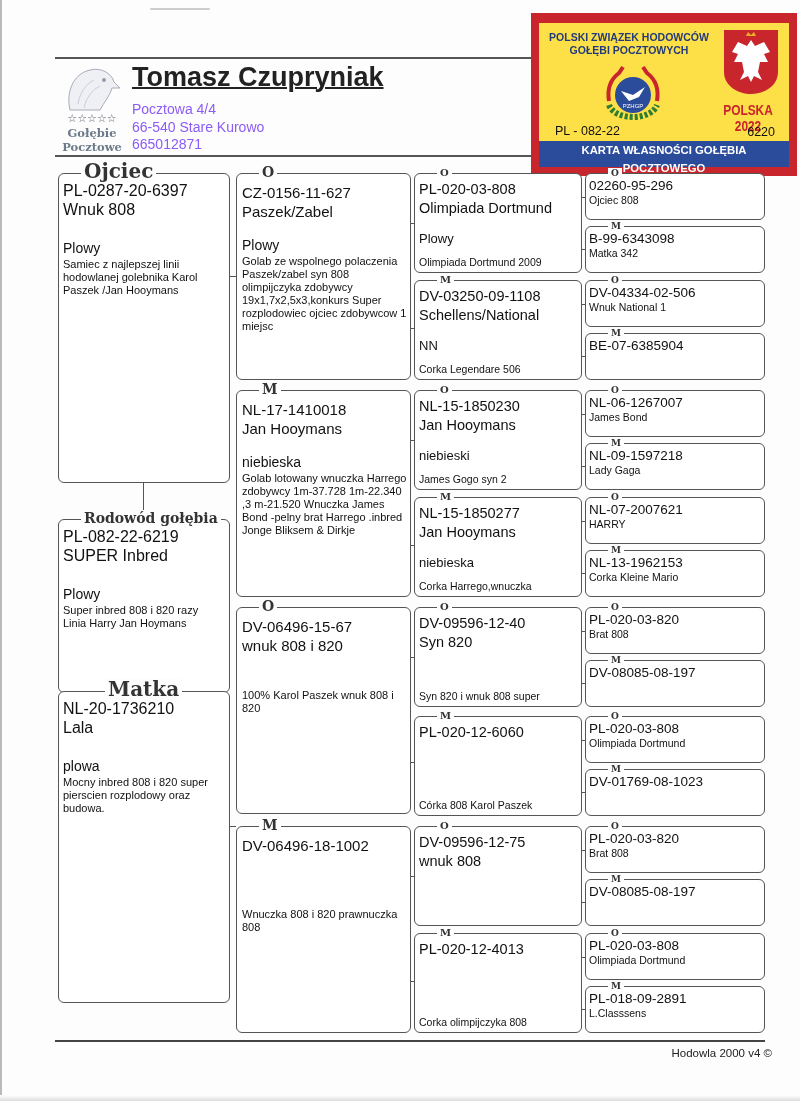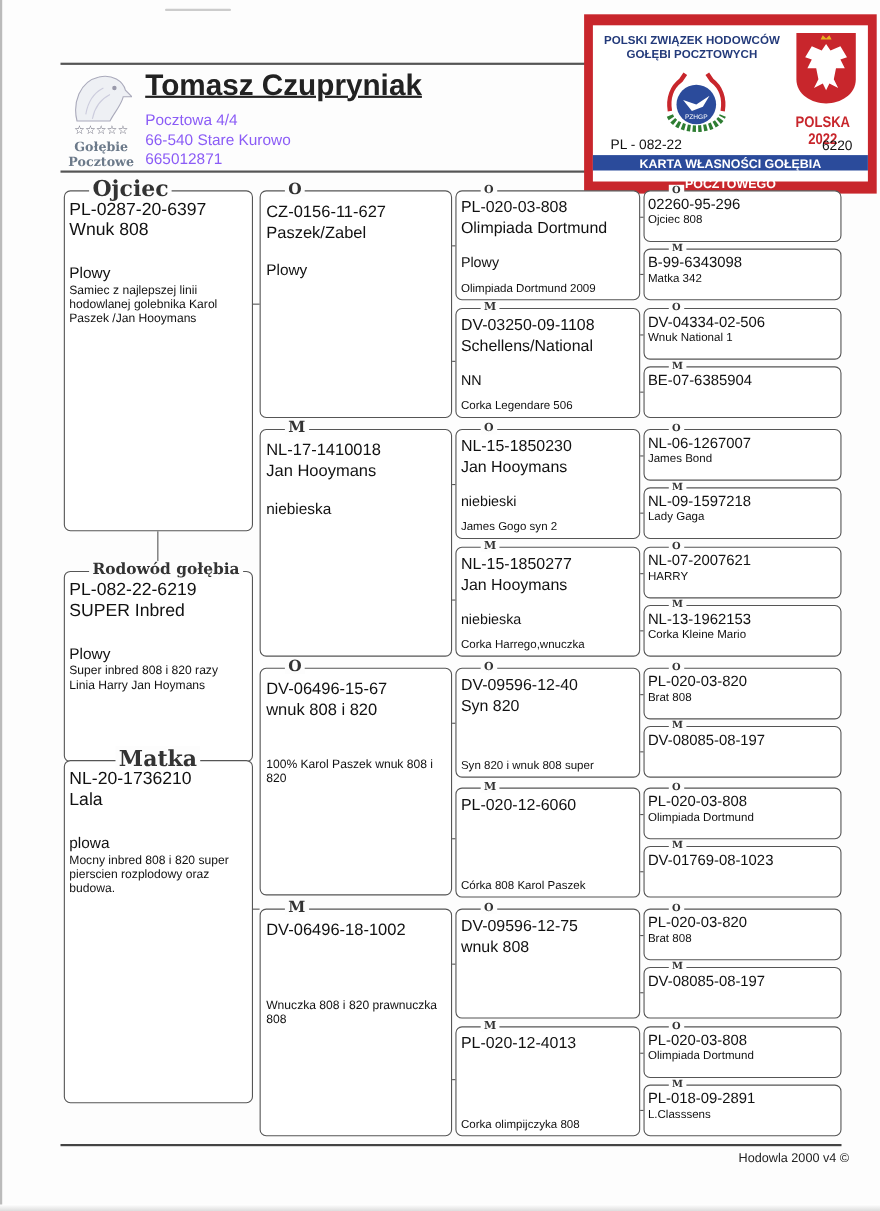--- a/index.html
+++ b/index.html
@@ -18,28 +18,28 @@
   .logo svg { position:absolute; left:6px; top:0; }
   .logo .stars { position:absolute; left:0; top:48px; width:68px; text-align:center; font-size:11px; color:#667; letter-spacing:0; }
   .logo .l1, .logo .l2 { position:absolute; left:0; width:68px; text-align:center; font-family:"DejaVu Serif", serif; font-weight:bold; font-size:11.5px; color:#6c7a8a; }
   .logo .l1 { top:62px; }
   .logo .l2 { top:76px; }
   .owner-name { position:absolute; left:132px; top:62px; font-size:27px; font-weight:bold; text-decoration:underline; text-decoration-thickness:2px; color:#222; }
   .owner-line { position:absolute; left:132px; font-size:14px; color:#8b5cf6; }
 
   
   .badge { position:absolute; left:531px; top:13px; width:266px; height:163px; background:#c8262c; }
-  .badge-inner { position:absolute; left:8px; top:10px; width:250px; height:142px; background:#ffffff; }
+  .badge-inner { position:absolute; left:8px; top:10px; width:250px; height:142px; background:#fde047; }
   .badge-org { position:absolute; left:10px; top:8px; width:160px; text-align:center; font-size:10.5px; font-weight:bold; color:#233a7a; line-height:13px; }
   .badge-emblem { position:absolute; left:62px; top:38px; width:64px; height:68px; }
   .badge-eagle { position:absolute; left:183px; top:5px; width:58px; height:68px; }
   .badge-year { position:absolute; left:168px; top:79px; width:82px; text-align:center; font-family:"Liberation Sans", sans-serif; font-weight:bold; font-size:14px; color:#c8262c; transform:scaleX(0.85); }
   .badge-ring { position:absolute; left:16px; top:101px; font-size:12.5px; color:#111; }
   .badge-num { position:absolute; right:14px; top:102px; font-size:12.5px; color:#111; }
-  .badge-bar { position:absolute; left:0; top:118px; width:250px; height:14px; background:#2b4b9b; color:#fff; font-size:11.3px; font-weight:bold; text-align:center; line-height:18px; }
+  .badge-bar { position:absolute; left:0; top:118px; width:250px; height:26px; background:#2b4b9b; color:#fff; font-size:11.3px; font-weight:bold; text-align:center; line-height:18px; }
 
   
   .card { position:absolute; box-sizing:border-box; border:1.3px solid #555; border-radius:6px; background:#fff; }
   .card .tag {
     position:absolute; top:-9px; background:#fdfdfd; font-family:"DejaVu Serif", serif; font-weight:bold; color:#333;
     padding:0 3px; line-height:14px;
   }
   .card .ring, .card .name { display:block; white-space:nowrap; }
   .c1 .tag { font-size:20px; top:-14px; line-height:22px; color:#333; }
   .c1 .tag.small { font-size:14px; top:-10px; line-height:16px; }
@@ -141,26 +141,28 @@
   <span class="color">plowa</span>
   <span class="desc">Mocny inbred 808 i 820 super pierscien rozplodowy oraz budowa.</span>
 </div>
 
 <div id="gen2">
     <div class="card c2" style="left: 236px; top: 173px; width: 175px; height: 207px;">
       <span class="tag">O</span>
       <span class="ring">CZ-0156-11-627</span>
       <span class="name">Paszek/Zabel</span>
       <span class="color">Plowy</span>
+      <span class="desc">Golab ze wspolnego polaczenia Paszek/zabel syn 808 olimpijczyka zdobywcy 19x1,7x2,5x3,konkurs Super rozplodowiec ojciec zdobywcow 1 miejsc</span>
     </div>
     <div class="card c2" style="left: 236px; top: 390px; width: 175px; height: 207px;">
       <span class="tag">M</span>
       <span class="ring">NL-17-1410018</span>
       <span class="name">Jan Hooymans</span>
       <span class="color">niebieska</span>
+      <span class="desc">Golab lotowany wnuczka Harrego zdobywcy 1m-37.728 1m-22.340 ,3 m-21.520 Wnuczka James Bond -pelny brat Harrego .inbred Jonge Bliksem &amp; Dirkje</span>
     </div>
     <div class="card c2" style="left: 236px; top: 607px; width: 175px; height: 207px;">
       <span class="tag">O</span>
       <span class="ring">DV-06496-15-67</span>
       <span class="name">wnuk 808 i 820</span>
       <span class="color"></span>
       <span class="desc">100% Karol Paszek wnuk 808 i 820</span>
     </div>
     <div class="card c2" style="left: 236px; top: 826px; width: 175px; height: 207px;">
       <span class="tag">M</span>

